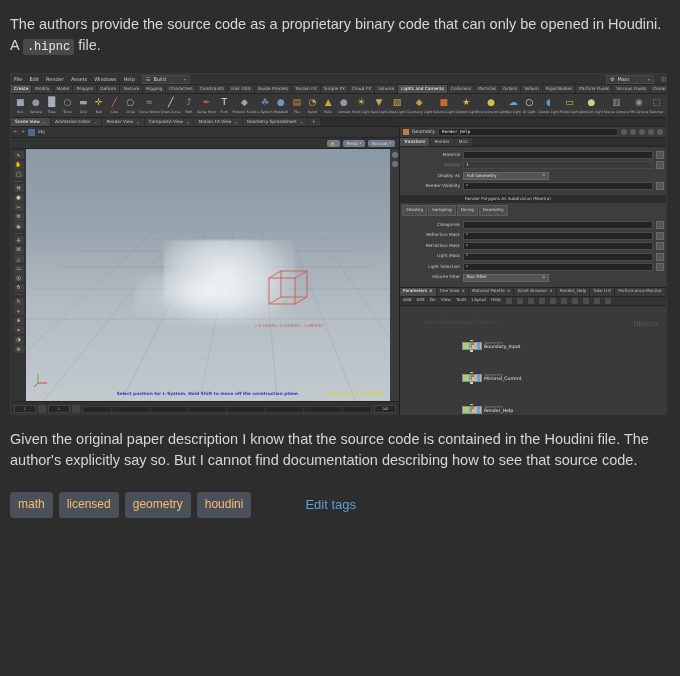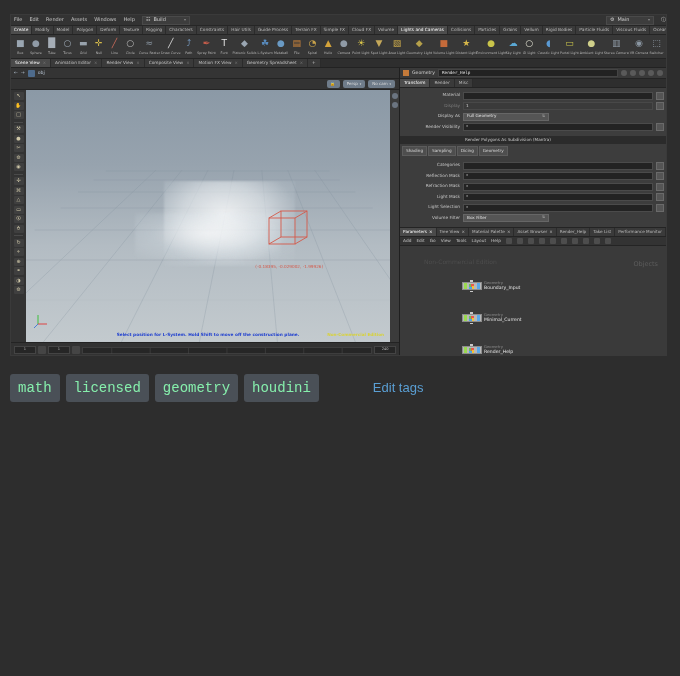--- a/index.html
+++ b/index.html
@@ -269,31 +269,34 @@
   }
   .rb-tabs .rt {
     padding: 0 3px; display: flex; align-items: center; gap: 2px; color: #bbb;
     background: #3a3a3a; border-right: 1px solid #2b2b2b; white-space: nowrap;
   }
   .rb-tabs .rt.active { background: #4a4a4a; color: #fff; }
 
   
   .tags { padding: 4px 10px 10px 10px; display: flex; align-items: center; gap: 6px; }
   .tag {
-    background: #4a5057; color: #86efac; font-size: 14px;
-    padding: 4px 8px; border-radius: 3px; text-decoration: none; font-family: Liberation Mono, monospace;
+    background: #4a5057; color: #fdba74; font-size: 12px;
+    padding: 4px 8px; border-radius: 3px; text-decoration: none;
   }
   .edit-tags { color: #5a9fd4; font-size: 13px; text-decoration: none; margin-left: 4px; padding-left: 44px; }
 </style>
 </head>
 <body>
 
 <div class="post">
 
 
+  <p class="para">
+    <span>The authors provide the source code as a proprietary binary code that can only be opened in Houdini. A </span><code class="inline">.hipnc</code><span> file.</span>
+  </p>
 
 </div>
 
 <div class="shot">
 
   <div class="h-menubar">
     <span class="mi">File</span>
     <span class="mi">Edit</span>
     <span class="mi">Render</span>
     <span class="mi">Assets</span>
@@ -808,20 +811,21 @@
           <span class="pin bot"></span>
           <div class="nlabel">Geometry</div>
           <div class="nname">Render_Help</div>
         </div>
       </div>
     </div>
   </div>
 </div>
 
 <div class="post" style="padding-top:0">
+  <p class="para">Given the original paper description I know that the source code is contained in the Houdini file. The author's explicitly say so. But I cannot find documentation describing how to see that source code.</p>
 </div>
 
 <div class="tags" id="tag-list">
     <a class="tag" href="#">math</a>
     <a class="tag" href="#">licensed</a>
     <a class="tag" href="#">geometry</a>
     <a class="tag" href="#">houdini</a>
     <a class="edit-tags" href="#">Edit tags</a>
   </div>
 

